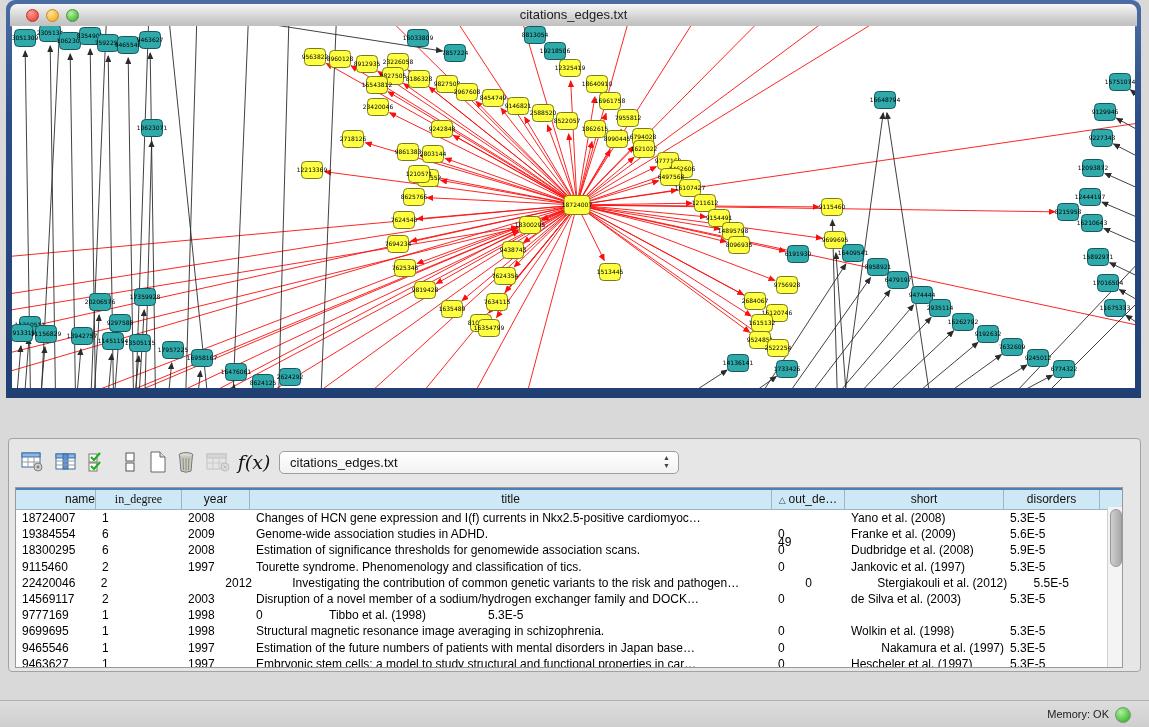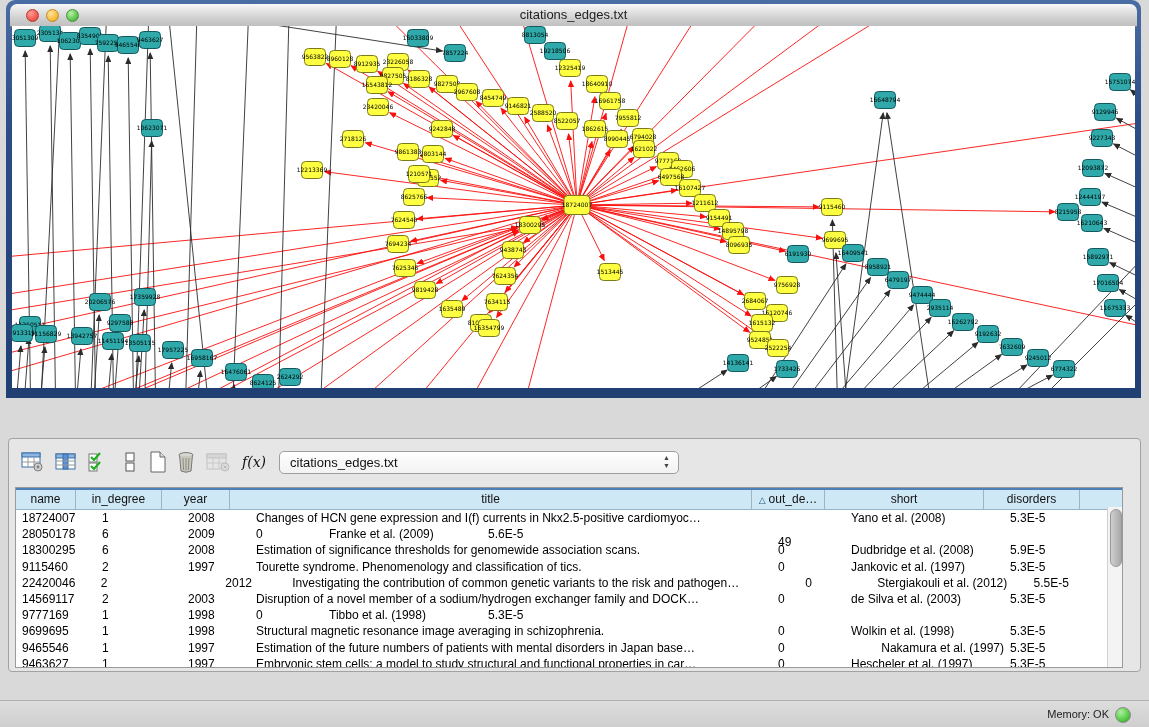--- a/index.html
+++ b/index.html
@@ -105,21 +105,21 @@
     position:absolute;left:0;top:700px;width:1149px;height:27px;
     background:linear-gradient(180deg,#dddddd,#cecece);
     border-top:1px solid #b0b0b0;
   }
   #memory-label{position:absolute;right:40px;top:7px;font-size:11px;color:#222;}
   #memory-dot{
     position:absolute;right:18px;top:6px;width:14px;height:14px;border-radius:50%;
     background:radial-gradient(circle at 35% 30%,#aef0a0,#4dc63e 65%,#2f9e25);
     border:1px solid #8a8a8a;
   }
-  .fx{font-family:"DejaVu Serif",serif;font-style:italic;font-size:14px;color:#111;}
+  .fx{font-family:"DejaVu Serif",serif;font-style:italic;font-size:19px;color:#111;}
 </style>
 </head>
 <body>
 
 <div id="network-window">
   <div id="titlebar">
     <div class="traffic" id="light-close"></div>
     <div class="traffic" id="light-min"></div>
     <div class="traffic" id="light-zoom"></div>
     <div id="window-title">citations_edges.txt</div>
@@ -791,42 +791,43 @@
       <span class="tool fx" style="left:232px">f(x)</span>
 
       <div id="table-combo">
         <span class="val">citations_edges.txt</span>
         <span class="steppers">▲<br>▼</span>
       </div>
     </div>
 
     <div id="data-table">
       <div id="thead">
-          <div class="th" style="width: 60px;"><span>name</span></div>
-          <div class="th" style="width: 86px;"><span>in_degree</span></div>
+          <div class="th" style="width: 80px; text-align: right;"><span>name</span></div>
+          <div class="th" style="width: 86px; font-family: Liberation Serif, serif;"><span>in_degree</span></div>
           <div class="th" style="width: 68px;"><span>year</span></div>
           <div class="th" style="width: 522px;"><span>title</span></div>
           <div class="th" style="width: 73px;"><span class="sort-glyph">△</span><span>out_de…</span></div>
           <div class="th" style="width: 159px;"><span>short</span></div>
           <div class="th" style="width: 96px;"><span>disorders</span></div>
         </div>
       <div id="tbody">
           <div class="tr">
             <div class="td" style="width: 80px;">18724007</div>
             <div class="td" style="width: 86px;">1</div>
             <div class="td" style="width: 68px;">2008</div>
             <div class="td" style="width: 522px;">Changes of HCN gene expression and I(f) currents in Nkx2.5-positive cardiomyoc…</div>
             <div class="td" style="width: 73px; margin-top: 24px;">49</div>
             <div class="td" style="width: 159px;">Yano et al. (2008)</div>
             <div class="td" style="width: 96px;">5.3E-5</div>
           </div>
           <div class="tr">
-            <div class="td" style="width: 80px;">28050178</div>
+            <div class="td" style="width: 80px;">19384554</div>
             <div class="td" style="width: 86px;">6</div>
             <div class="td" style="width: 68px;">2009</div>
+            <div class="td" style="width: 522px;">Genome-wide association studies in ADHD.</div>
             <div class="td" style="width: 73px;">0</div>
             <div class="td" style="width: 159px;">Franke et al. (2009)</div>
             <div class="td" style="width: 96px;">5.6E-5</div>
           </div>
           <div class="tr">
             <div class="td" style="width: 80px;">18300295</div>
             <div class="td" style="width: 86px;">6</div>
             <div class="td" style="width: 68px;">2008</div>
             <div class="td" style="width: 522px;">Estimation of significance thresholds for genomewide association scans.</div>
             <div class="td" style="width: 73px;">0</div>

